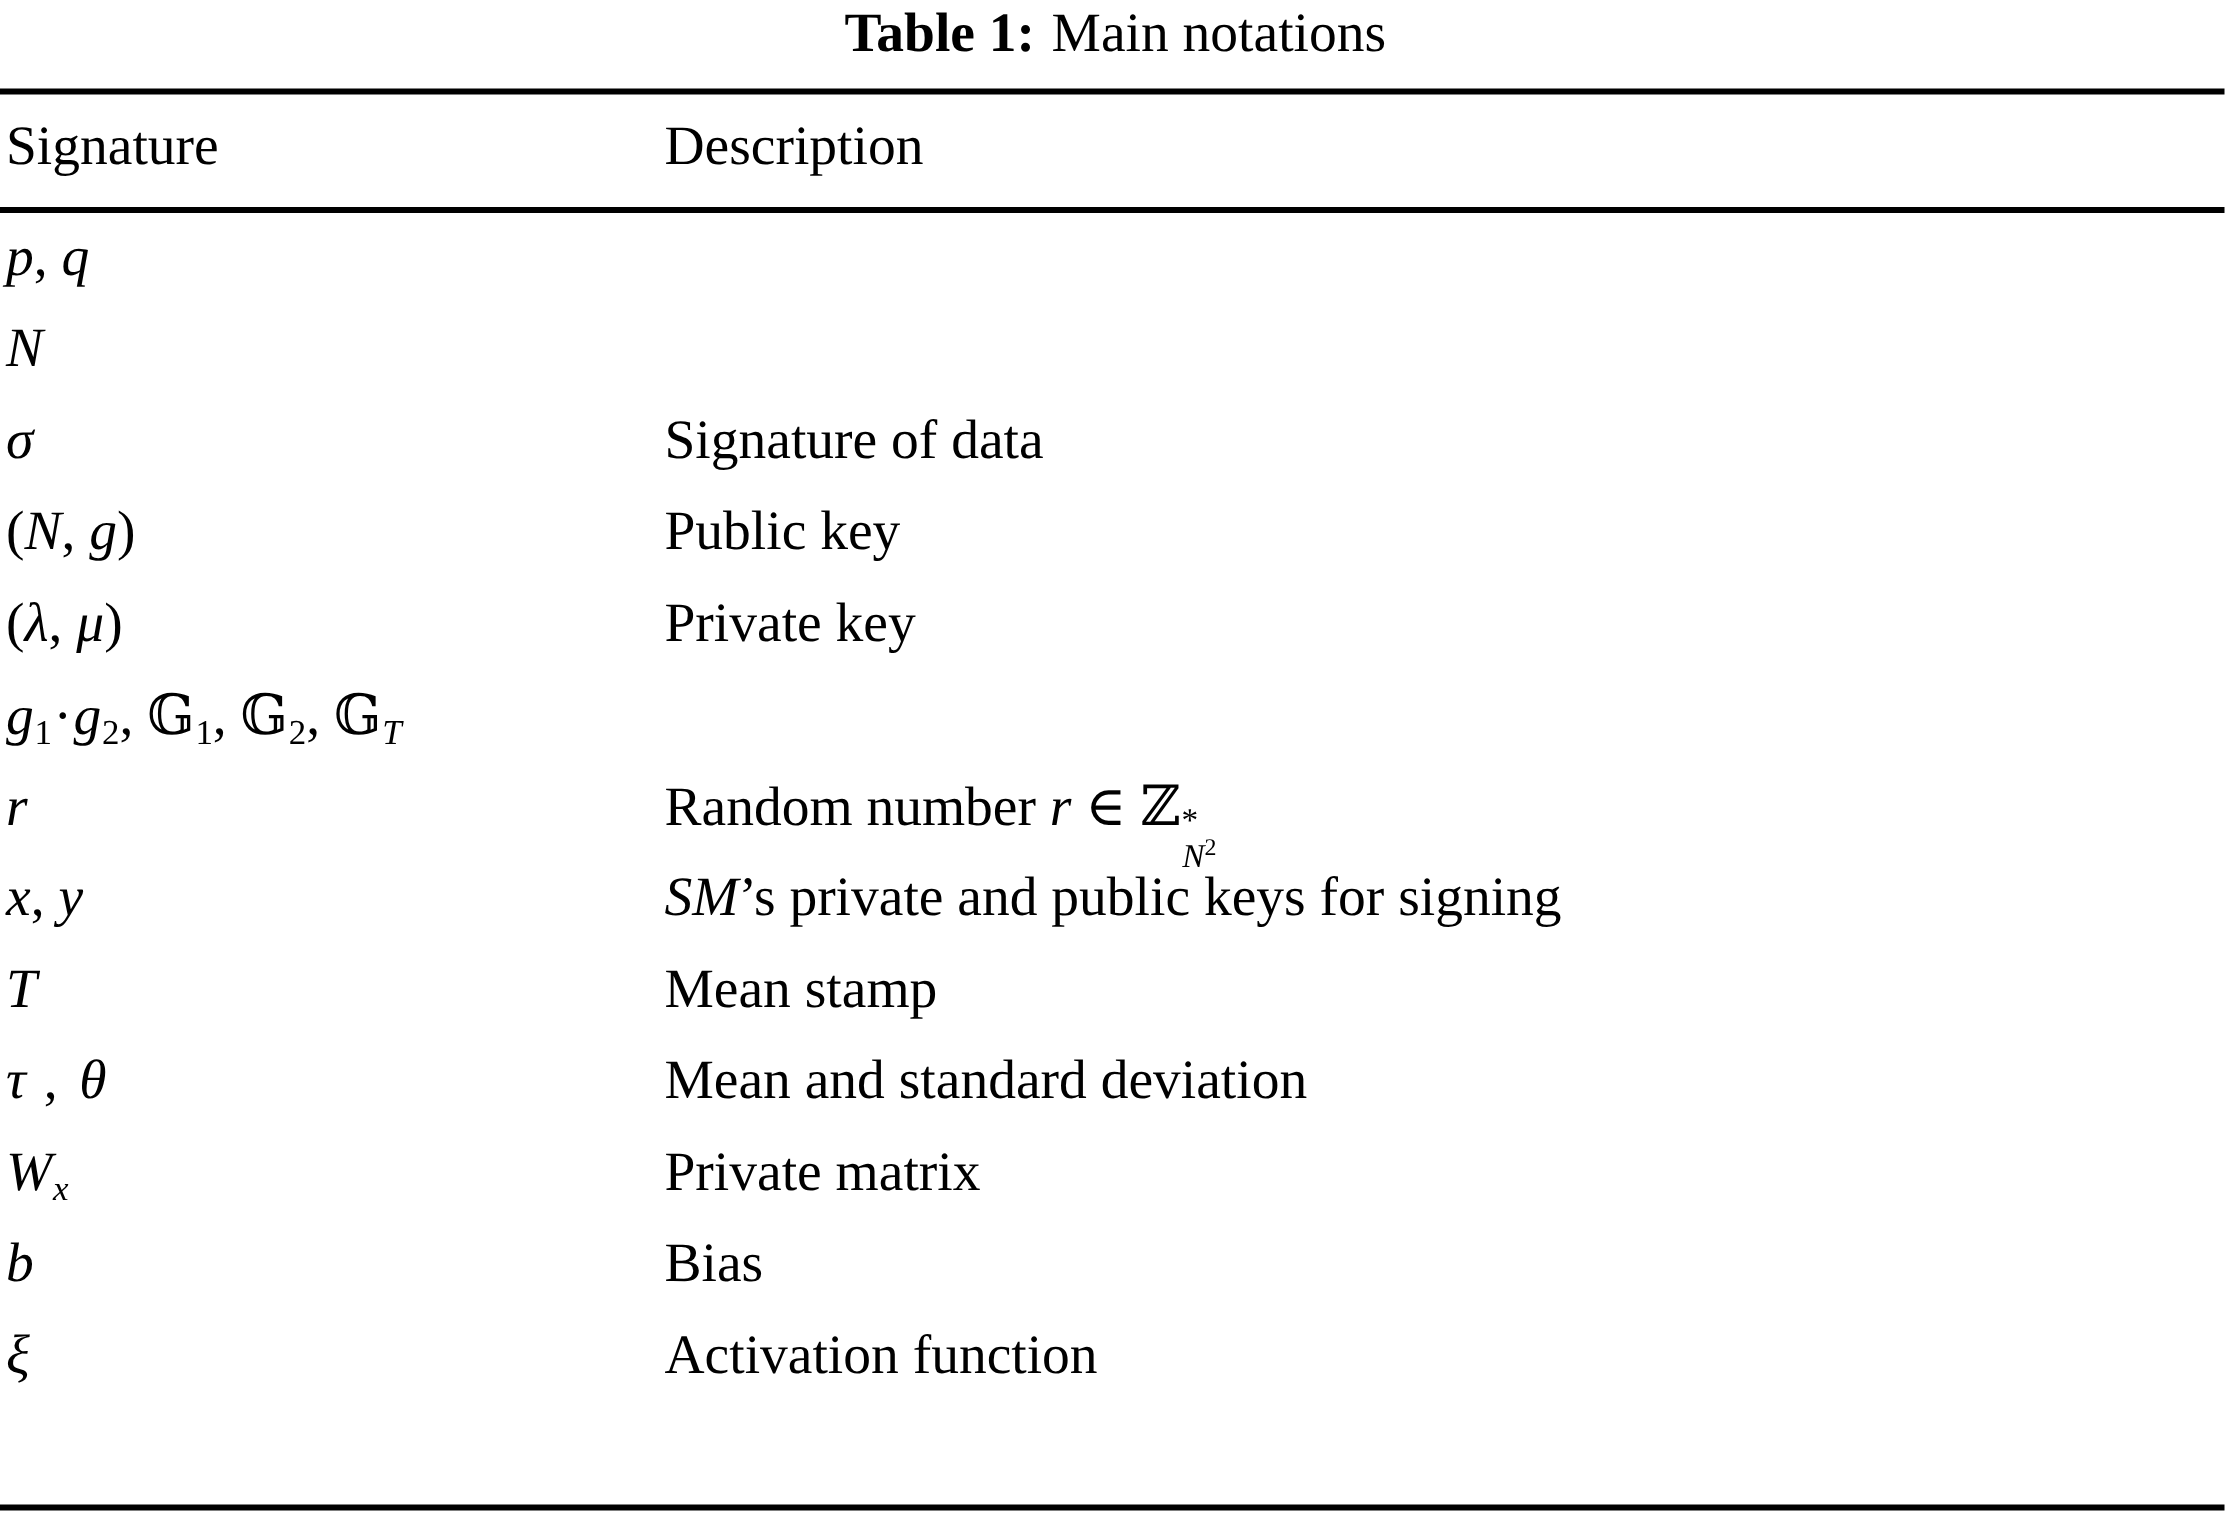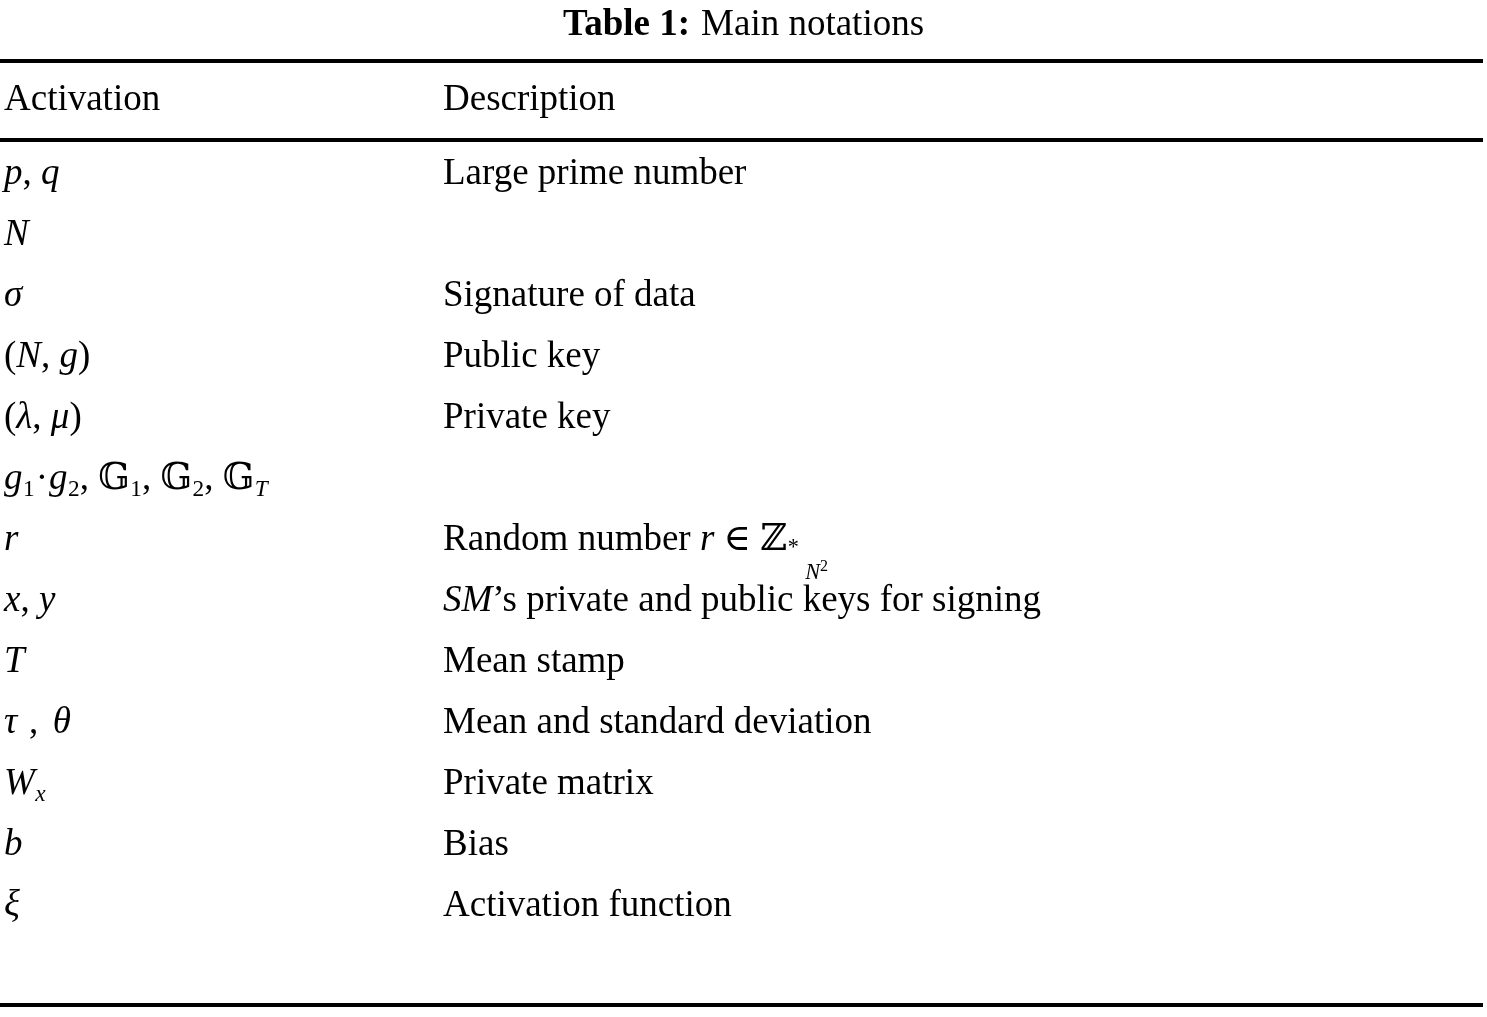--- a/index.html
+++ b/index.html
@@ -127,21 +127,21 @@
   }
   .subsup .s-sup {
     position: absolute;
     left: 0.5px;
     top: -0.72em;
     font-size: 0.60em;
     font-style: normal;
   }
   .subsup .s-sub {
     position: absolute;
-    left: 18px;
+    left: 1px;
     top: 0.30em;
     font-size: 0.60em;
     font-style: italic;
     white-space: nowrap;
   }
   .subsup .s-sub .pow {
     font-size: 0.72em;
     vertical-align: 0.50em;
     font-style: normal;
   }
@@ -155,30 +155,29 @@
   <div class="caption">
     <span class="caption-label">Table 1:</span><span class="caption-text">Main notations</span>
   </div>
 
   <div class="rule rule-top"></div>
   <div class="rule rule-header"></div>
   <div class="rule rule-bottom"></div>
 
   <div class="thead">
     <div class="row">
-      <div class="col-notation">Activation</div>
+      <div class="col-notation">Signature</div>
       <div class="col-description">Description</div>
     </div>
   </div>
 
   <div class="tbody">
 
     <div class="row">
       <div class="col-notation"><span class="m">p</span><span class="comma">,&nbsp;</span><span class="m">q</span></div>
-      <div class="col-description">Large prime number</div>
     </div>
 
     <div class="row">
       <div class="col-notation"><span class="m">N</span></div>
     </div>
 
     <div class="row">
       <div class="col-notation"><span class="m">σ</span></div>
       <div class="col-description">Signature of data</div>
     </div>

